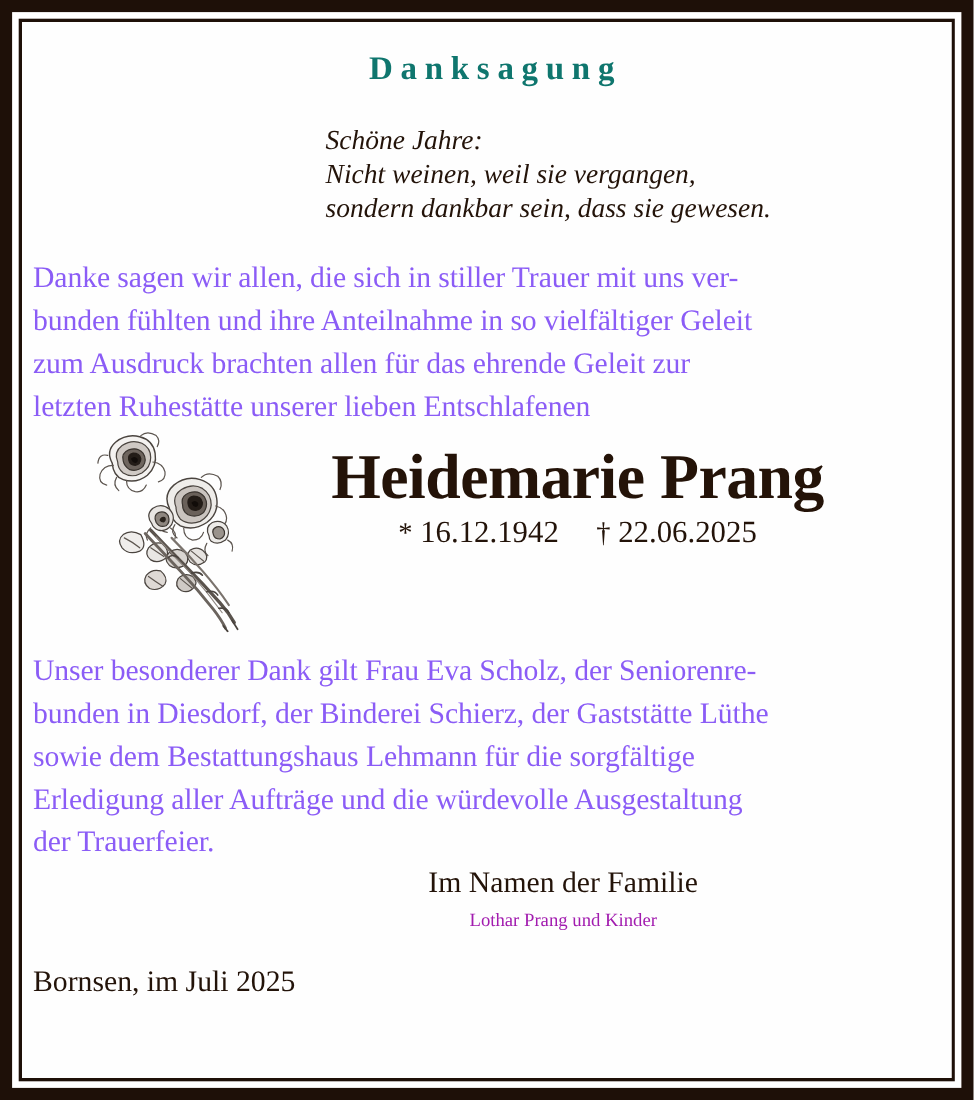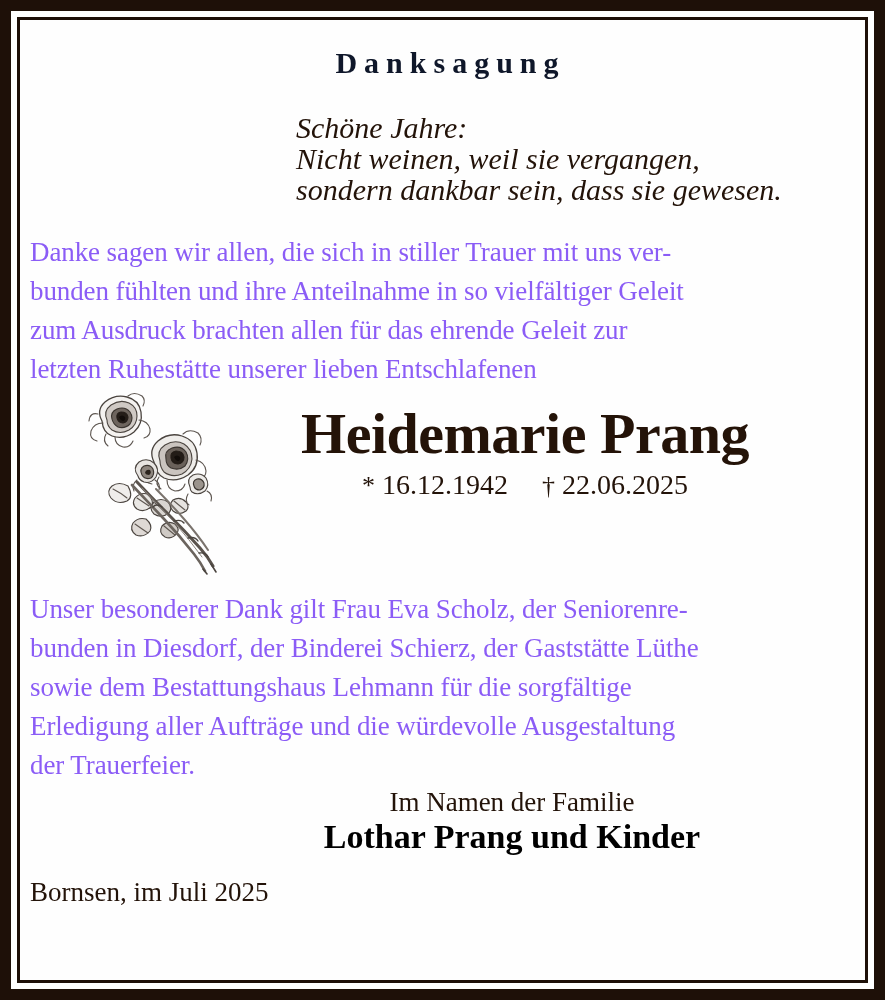--- a/index.html
+++ b/index.html
@@ -51,30 +51,30 @@
   
   .headline {
     position: absolute;
     left: 16px;
     right: 0;
     top: 26px;
     text-align: center;
     font-weight: bold;
     font-size: 30px;
     letter-spacing: 7px;
-    color: #0f172a;
+    color: #0f766e;
   }
 
   
   .verse {
     position: absolute;
     left: 276px;
     top: 92px;
     font-style: italic;
-    font-size: 30px;
+    font-size: 25px;
     line-height: 31px;
     color: #231309;
     white-space: nowrap;
   }
   .verse div { white-space: nowrap; }
 
   
   .body-text {
     position: absolute;
     font-size: 27px;
@@ -138,24 +138,24 @@
     width: 560px;
     text-align: center;
   }
   #family-line {
     font-size: 27px;
     line-height: 34px;
     color: #231309;
     white-space: nowrap;
   }
   #family-names {
-    font-size: 34px;
-    font-weight: bold;
+    font-size: 17px;
+    font-weight: normal;
     line-height: 36px;
-    color: #000000;
+    color: #a21caf;
     white-space: nowrap;
   }
 
   
   #place-line {
     position: absolute;
     left: 10px;
     top: 855px;
     font-size: 27px;
     line-height: 34px;

